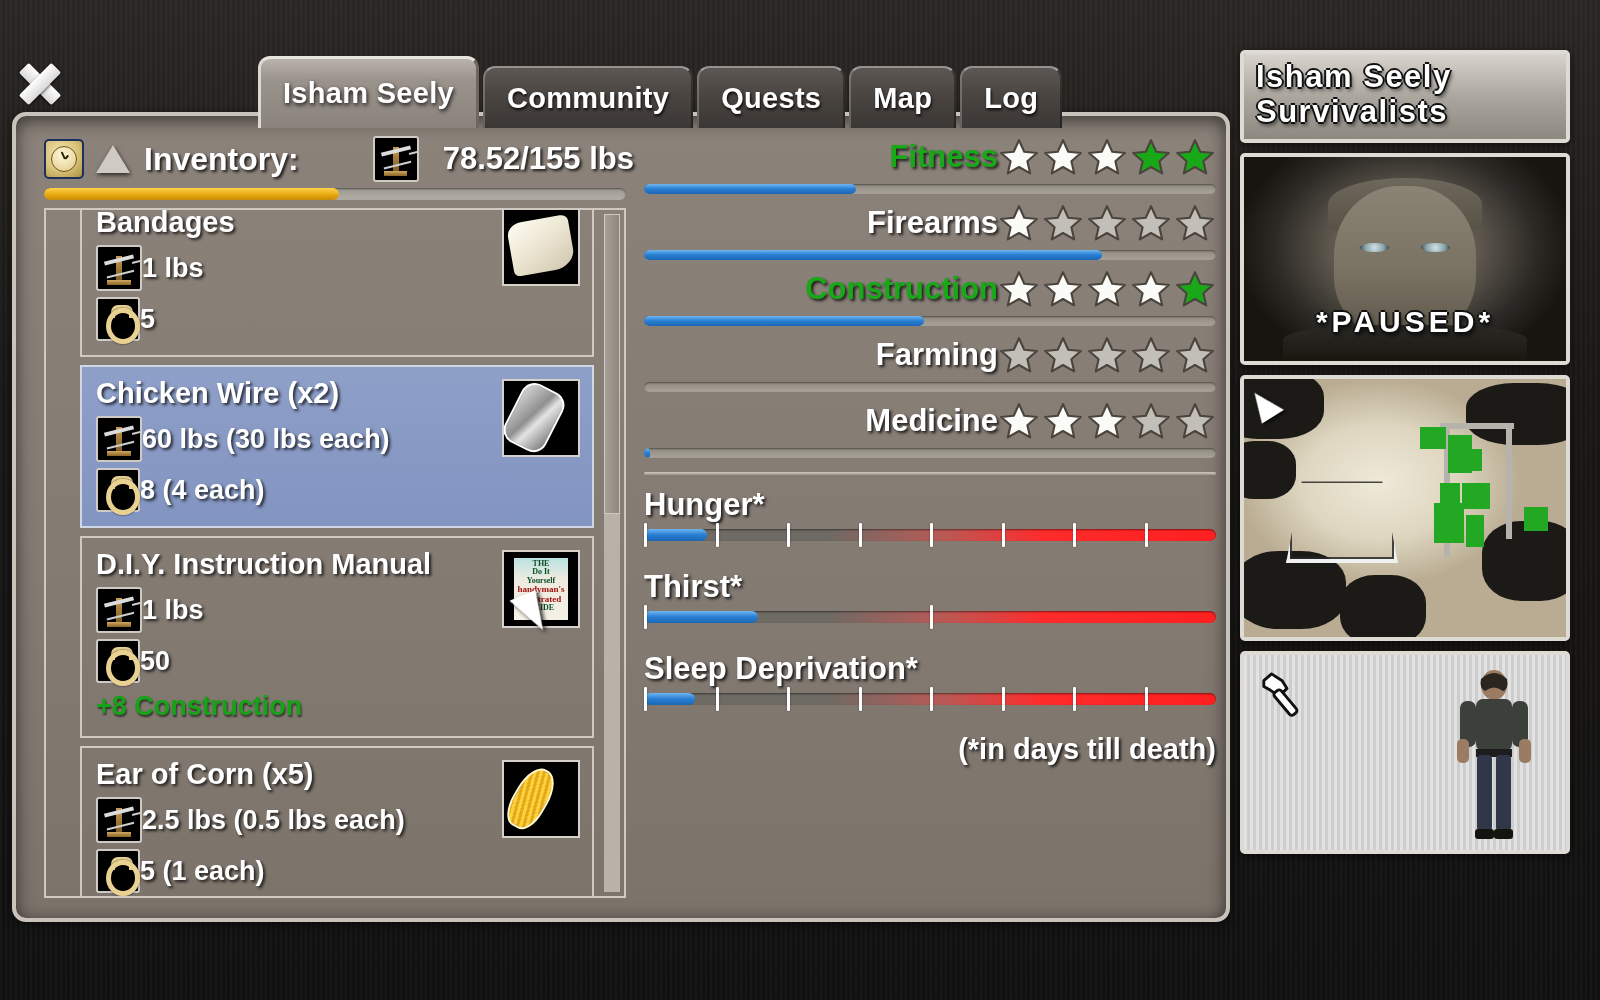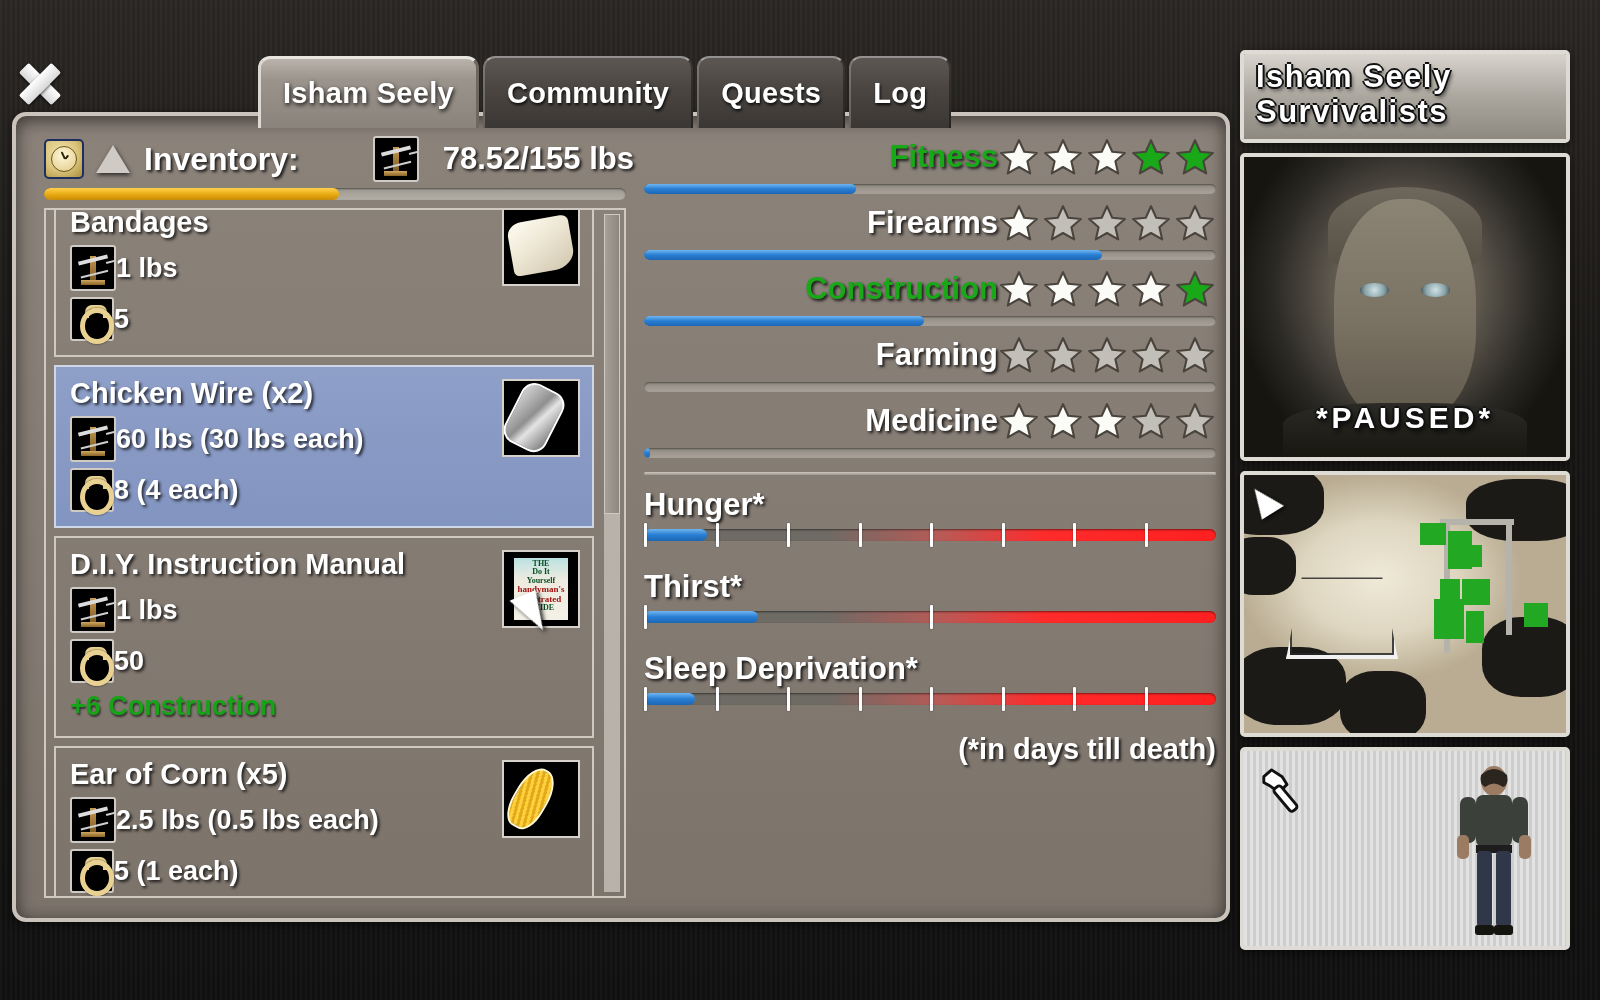--- a/index.html
+++ b/index.html
@@ -39,21 +39,21 @@
   .close-x span:first-child { transform: rotate(45deg); }
   .close-x span:last-child  { transform: rotate(-45deg); }
 
   
   .tabs {
     position:absolute; left:258px; top:56px;
     display:flex; align-items:flex-end; gap:4px;
     z-index: 6;
   }
   .tab {
-    height:72px; padding:0 22px;
+    height:62px; padding:0 22px;
     display:flex; align-items:center; justify-content:center;
     border-radius:12px 12px 0 0;
     background:linear-gradient(180deg,#5c5753 0%,#4a4541 45%,#3b3734 100%);
     border-top:2px solid rgba(255,255,255,.45);
     border-left:2px solid rgba(255,255,255,.22);
     border-right:2px solid rgba(0,0,0,.35);
     color:#fff; font-weight:bold; font-size:29px;
     text-shadow:1px 2px 3px rgba(0,0,0,.85);
     letter-spacing:.3px; cursor:pointer;
     white-space:nowrap;
@@ -148,21 +148,21 @@
     height:100%;
     background:linear-gradient(180deg,#ffd24a 0%,#e7a911 55%,#c98b06 100%);
     border-radius:6px;
   }
 
   .item-list {
     position:absolute; left:28px; top:92px; width:582px; height:690px;
     border:2px solid #cfc9c1;
     overflow:hidden;
   }
-  .item-scroll { position:absolute; left:0; top:-16px; width:556px; }
+  .item-scroll { position:absolute; left:0; top:-16px; width:556px;padding-left:26px; }
   .item {
     position:relative;
     margin:0 8px 8px 8px;
     padding:10px 14px 14px 14px;
     border:2px solid #cfc9c1;
     background:transparent;
     min-height:120px;
   }
   .item.selected {
     background:linear-gradient(180deg,#8e9fc8 0%,#8294c0 100%);
@@ -340,21 +340,21 @@
     background:linear-gradient(180deg,#d8d4cd 0%,#aba69e 50%,#8d8880 100%);
     padding:6px 12px 10px 12px;
     text-align:left;
   }
   .name-plate div {
     color:#fff; font-size:31px; font-weight:bold; letter-spacing:1.5px;
     line-height:1.12;
     text-shadow:-2px 0 #111,0 2px #111,2px 0 #111,0 -2px #111, 2px 3px 4px rgba(0,0,0,.7);
   }
   .portrait {
-    height:300px;
+    height:204px;
     background:
       radial-gradient(ellipse 52% 62% at 50% 44%, #7d7466 0%, #5e584e 44%, #2c2a26 78%, #16150f 100%),
       linear-gradient(180deg,#1d2a33,#0d1114);
     position:relative;
   }
   .face {
     position:absolute; left:50%; top:14%; width:44%; height:74%;
     margin-left:-22%;
     background:linear-gradient(180deg,#8b8374 0%,#7a7263 55%,#5f594c 100%);
     border-radius:46% 46% 40% 40%;
@@ -443,20 +443,21 @@
 
   <div class="close-x">
     <span></span>
     <span></span>
   </div>
 
   <div class="tabs" id="tabs">
       <div class="tab active">Isham Seely</div>
       <div class="tab">Community</div>
       <div class="tab">Quests</div>
+      <div class="tab">Map</div>
       <div class="tab">Log</div>
     </div>
 
   <div class="panel">
 
     <div class="inv-head">
       <div class="icon-box">
         <div class="clock-face">
           <div class="clock-hand h"></div>
           <div class="clock-hand m"></div>
@@ -514,21 +515,21 @@
             <div class="item-row">
               <div class="scale-icon">
                 <div class="scale-base"></div>
               </div>
               <div class="val">1 lbs</div>
             </div>
             <div class="item-row">
               <div class="coin-icon"></div>
               <div class="val">50</div>
             </div>
-            <div class="bonus">+6 Construction</div>
+            <div class="bonus">+8 Construction</div>
             <div class="item-thumb">
               <div class="th-book">THE<br>Do It<br>Yourself<br><b>handyman's</b><b>Illustrated</b>GUIDE</div>
             </div>
           </div>
           <div class="item">
             <div class="item-name">Ear of Corn (x5)</div>
             <div class="item-row">
               <div class="scale-icon">
                 <div class="scale-base"></div>
               </div>

